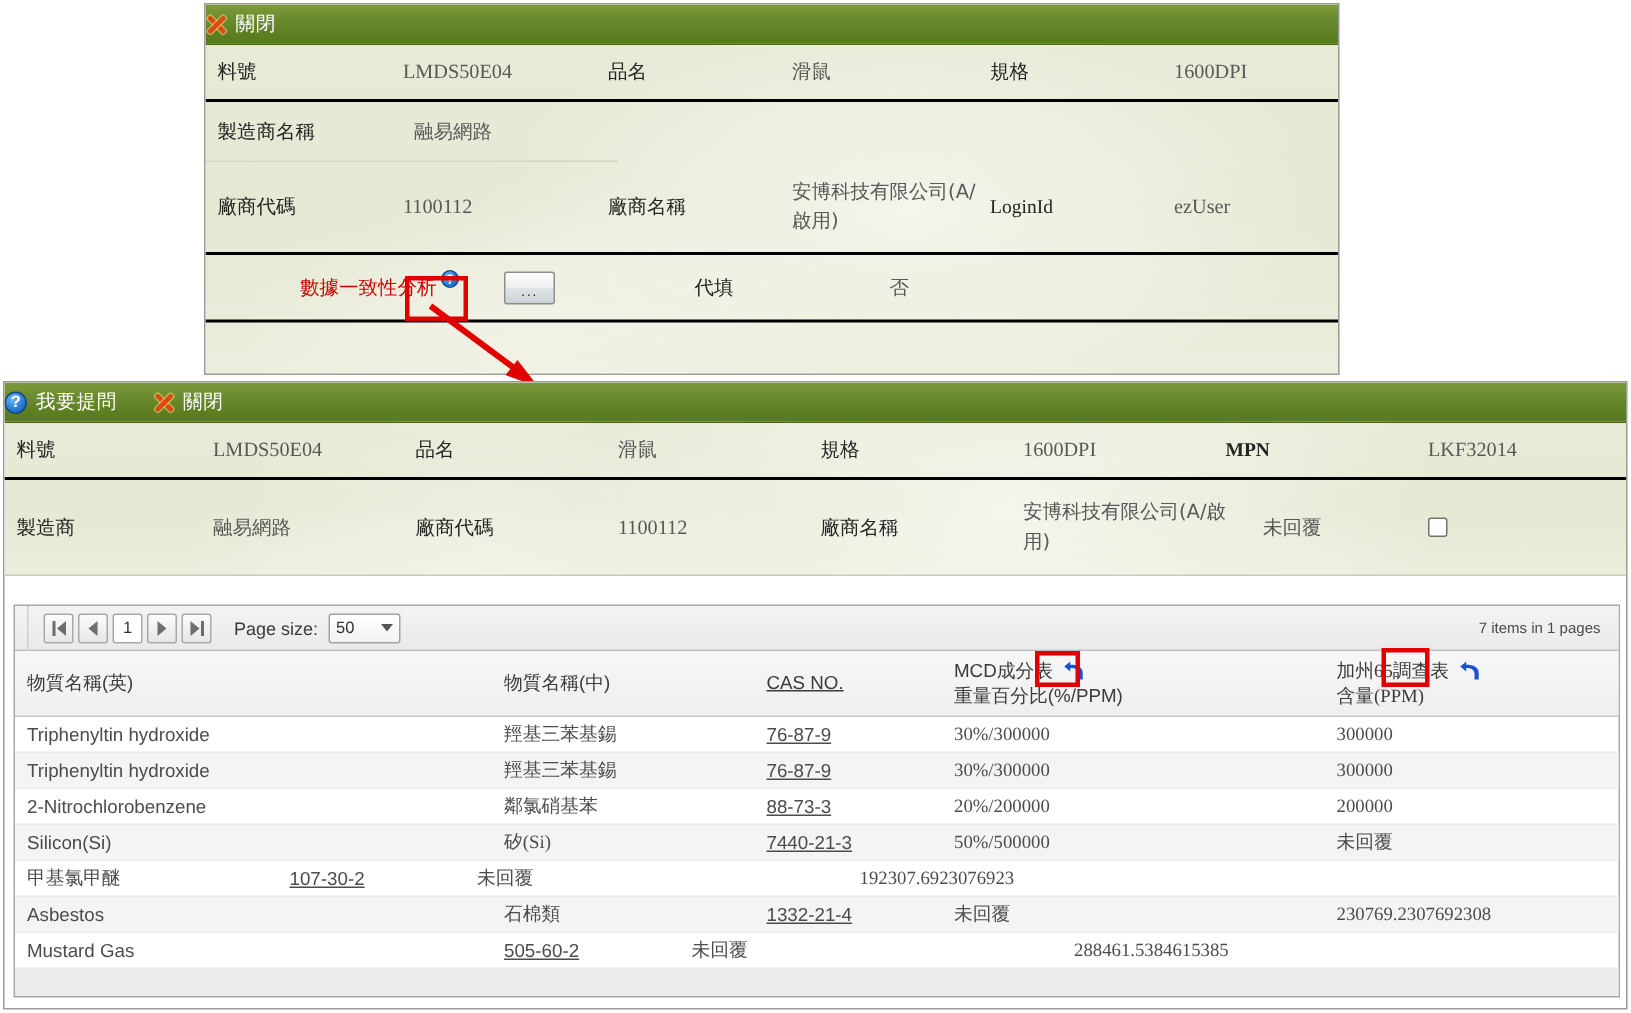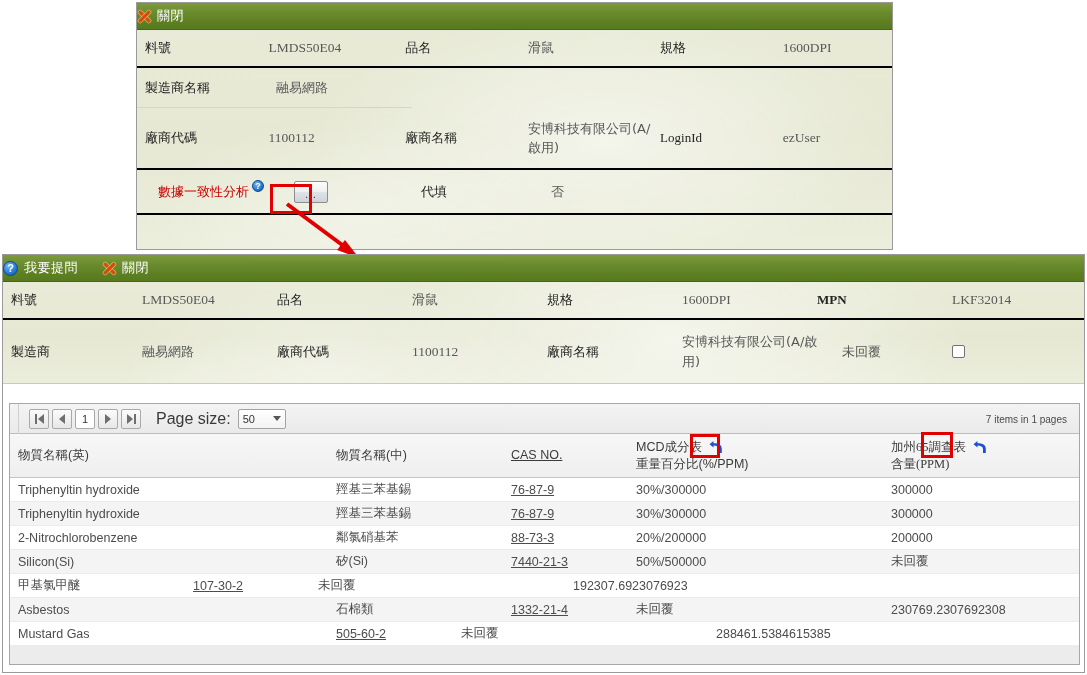--- a/index.html
+++ b/index.html
@@ -181,21 +181,21 @@
     display: flex; align-items: center; justify-content: center;
     font-size: 11px; color: #333; box-sizing: border-box;
     cursor: pointer;
   }
   .tri { width: 0; height: 0; }
   .tri-l { border-top: 5px solid transparent; border-bottom: 5px solid transparent; border-right: 6px solid #6e6e6e; }
   .tri-r { border-top: 5px solid transparent; border-bottom: 5px solid transparent; border-left: 6px solid #6e6e6e; }
   .bar-l { width: 2px; height: 10px; background: #6e6e6e; margin-right: 1px; }
   .bar-r { width: 2px; height: 10px; background: #6e6e6e; margin-left: 1px; }
   .pg-first, .pg-last { display: flex; align-items: center; }
-  .pg-lbl { font-size: 16px; color: #3a3a3a; margin: 0 7px 0 12px; }
+  .pg-lbl { font-size: 12px; color: #3a3a3a; margin: 0 7px 0 12px; }
   .pg-select {
     width: 48px; height: 20px;
     border: 1px solid #a3a3a3; border-radius: 2px;
     background: linear-gradient(180deg, #ffffff 0%, #f2f2f2 100%);
     display: flex; align-items: center; justify-content: space-between;
     padding: 0 4px; box-sizing: border-box;
     font-size: 11px; color: #333;
     cursor: pointer;
   }
   .caret { width: 0; height: 0; border-left: 4px solid transparent; border-right: 4px solid transparent; border-top: 5px solid #555; }
@@ -227,21 +227,21 @@
   .undo-ico svg { display:block; }
   .row {
     height: 24px;
     display: flex; align-items: center;
     font-size: 12.5px; color: #4c4c4c;
     box-sizing: border-box;
     border-bottom: 1px solid #ececec;
   }
   .row.alt { background: #f4f4f4; }
   .td { padding: 0 8px; box-sizing: border-box; white-space: nowrap; }
-  .td.cjk { font-family: Liberation Sans, sans-serif; }
+  .td.cjk { font-family: Liberation Serif, serif; }
   #tfill { background: #ececec; position: absolute; left: 0; right: 0; bottom: 0; top: 242px; }
   #tbody-wrap { position: relative; }
 
   
   .c1 { width: 318px; }
   .c2 { width: 175px; }
   .c3 { width: 125px; text-decoration: underline; }
   .c4 { width: 255px; }
   .c5 { width: 190px; font-family: Liberation Serif, serif; }
 </style>
@@ -280,21 +280,21 @@
       <div class="info-row" id="p1-r3">
         <div class="cell lbl" style="width:135px;padding-left:8px;">廠商代碼</div>
         <div class="cell val" style="width:145px;">1100112</div>
         <div class="cell lbl" style="width:130px;">廠商名稱</div>
         <div class="cell val cjk" style="width:140px;line-height:19px;white-space:normal;">安博科技有限公司(A/啟用)</div>
         <div class="cell lbl" style="width:130px;font-family:'Liberation Serif',serif;">LoginId</div>
         <div class="cell val" style="width:120px;">ezUser</div>
       </div>
 
       <div class="info-row" id="p1-r4">
-        <div class="cell" style="width:135px;padding-left:21px;display:flex;align-items:flex-start;gap:3px;">
+        <div class="cell" style="width:135px;padding-left:21px;display:flex;align-items:flex-start;gap:3px;margin-left:42px;">
           <span class="red-link">數據一致性分析</span>
           <span class="ico-q" style="width:12px;height:12px;font-size:9px;line-height:10px;position:relative;top:-3px;">?</span>
         </div>
         <div class="cell" style="width:145px;display:flex;align-items:center;position:relative;">
           <div class="dots-btn" style="margin-left:18px;">...</div>
         </div>
         <div class="cell lbl" style="width:130px;">代填</div>
         <div class="cell val cjk" style="width:140px;">否</div>
       </div>
 

